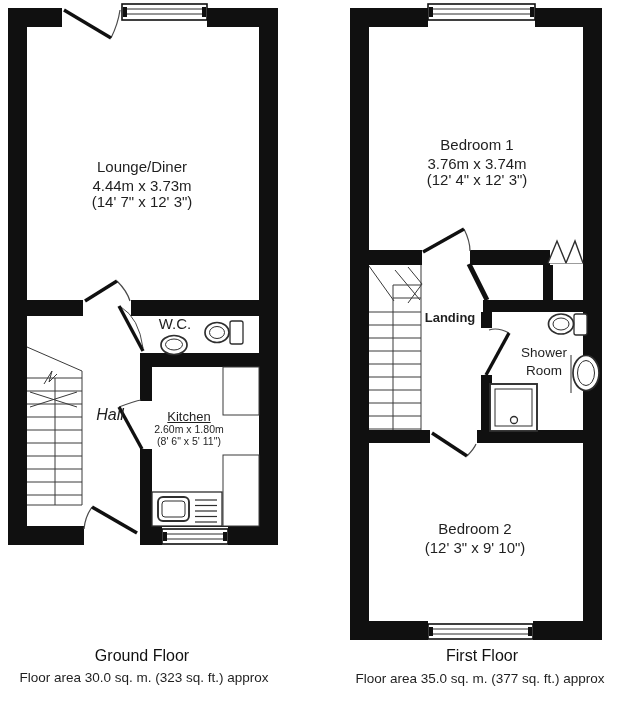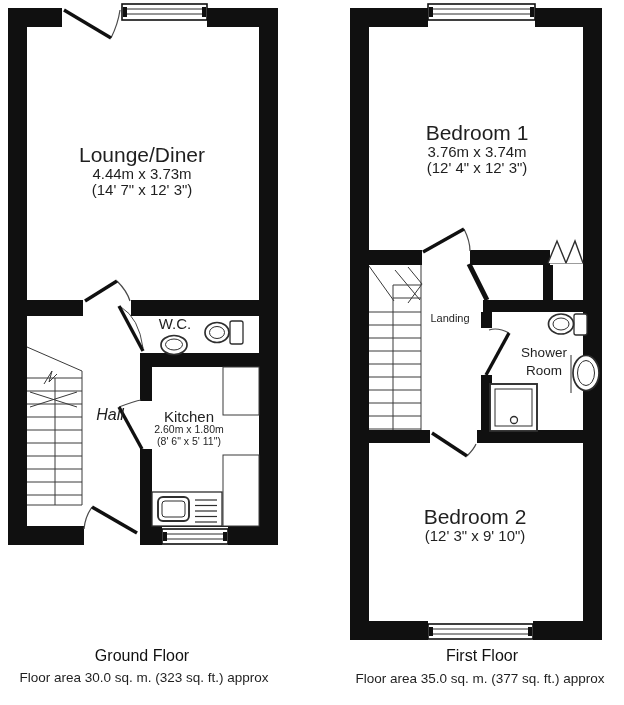--- a/index.html
+++ b/index.html
@@ -2,26 +2,26 @@
 <html><head>
 <meta charset="utf-8">
 <style>
   html,body { margin:0; padding:0; background:#ffffff; }
   .canvas {
     position:relative; width:624px; height:705px; background:#ffffff;
     font-family:"Liberation Sans", sans-serif; color:#1a1a1a; overflow:hidden;
   }
   .canvas svg { position:absolute; left:0; top:0; }
   .lbl { position:absolute; text-align:center; color:#1f1f1f; }
-  .rname { font-size:21px; line-height:22px; }
+  .rname { font-size:15px; line-height:22px;margin-top:12px; }
   .rdim  { font-size:15px; line-height:16px; }
-  .kname { font-size:15px; line-height:15px; }
+  .kname { font-size:13px; line-height:15px;text-decoration:underline; }
   .kdim  { font-size:10.5px; line-height:11.5px; }
   .small-room { font-size:15px; line-height:17px; }
-  .landing { font-size:11px; line-height:14px; }
+  .landing { font-size:13px; line-height:14px;font-weight:bold; }
   .shower { font-size:13.5px; line-height:18px; }
   .floor-title { font-size:16px; line-height:25px; font-weight:normal; color:#111; }
   .floor-area  { font-size:13.5px; line-height:16px; }
 </style>
 </head>
 <body>
 
 <div class="canvas">
 
   <svg width="624" height="705" viewBox="0 0 624 705">

